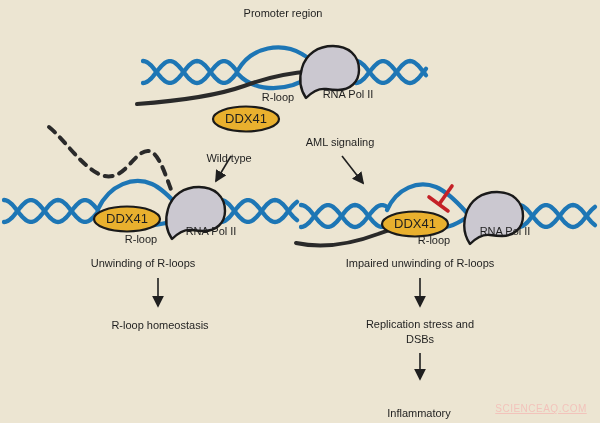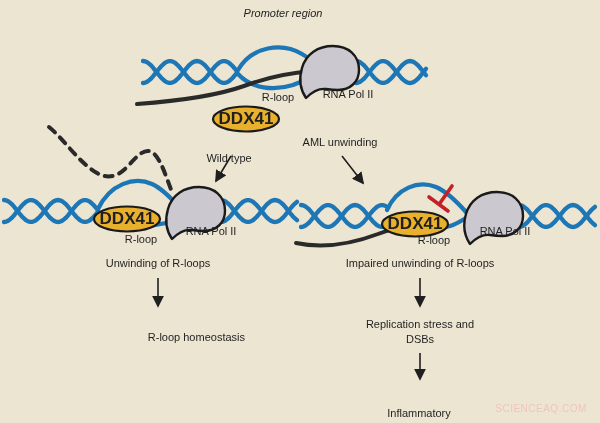--- a/index.html
+++ b/index.html
@@ -11,26 +11,27 @@
   }
   svg{position:absolute;left:0;top:0;}
   .lbl{
     position:absolute;
     font-size:11px;
     line-height:13.5px;
     text-align:center;
     white-space:normal;
     user-select:none;
   }
-  .lbl.bold{font-weight:700;font-size:17px;}
+  .lbl.bold{font-weight:400;font-size:13px;}
   .lbl.two{line-height:15px;}
   .watermark{
     font-size:10px;
     letter-spacing:.5px;
     line-height:12px;
+    text-decoration:underline;
   }
 </style>
 </head>
 <body>
 
 <div class="stage" id="stage" style="background: rgb(236, 229, 210);">
   <svg id="diagram" width="600" height="423" viewBox="0 0 600 423">
 <defs>
   <marker id="ah" viewBox="0 0 10 10" refX="8.5" refY="5" markerWidth="7.5" markerHeight="7.5" orient="auto-start-reverse">
     <path d="M0,0 L10,5 L0,10 Z" fill="#1f1f1f"></path>
@@ -89,32 +90,32 @@
 <g stroke="#c42127" stroke-width="3.6" stroke-linecap="round" fill="none">
   <line x1="452" y1="186" x2="440" y2="203"></line>
   <line x1="429" y1="197" x2="448" y2="211"></line>
 </g>
 <g stroke="#1f1f1f" stroke-width="1.6" fill="none">
   <line x1="420" y1="278" x2="420" y2="306" marker-end="url(#ah)"></line>
   <line x1="420" y1="353" x2="420" y2="379" marker-end="url(#ah)"></line>
 </g>
 </svg>
 
-  <div class="lbl" style="left: 243px; top: 7px; width: 80px; color: rgb(31, 31, 31); font-style: italic;">Promoter region</div>
+  <div class="lbl" style="left: 243px; top: 7px; width: 80px; color: rgb(31, 31, 31);">Promoter region</div>
   <div class="lbl" style="left: 248px; top: 91px; width: 60px; color: rgb(31, 31, 31);">R-loop</div>
   <div class="lbl" style="left: 308px; top: 88px; width: 80px; color: rgb(31, 31, 31);">RNA Pol II</div>
   <div class="lbl bold" style="left: 212px; top: 112px; width: 68px; color: rgb(31, 31, 31);">DDX41</div>
   <div class="lbl" style="left: 189px; top: 152px; width: 80px; color: rgb(31, 31, 31);">Wild type</div>
-  <div class="lbl" style="left: 297px; top: 136px; width: 86px; color: rgb(31, 31, 31);">AML unwinding</div>
+  <div class="lbl" style="left: 297px; top: 136px; width: 86px; color: rgb(31, 31, 31);">AML signaling</div>
 
   <div class="lbl bold" style="left: 93px; top: 212px; width: 68px; color: rgb(31, 31, 31);">DDX41</div>
   <div class="lbl" style="left: 111px; top: 233px; width: 60px; color: rgb(31, 31, 31);">R-loop</div>
   <div class="lbl" style="left: 171px; top: 225px; width: 80px; color: rgb(31, 31, 31);">RNA Pol II</div>
-  <div class="lbl" style="left: 73px; top: 257px; width: 170px; color: rgb(31, 31, 31);">Unwinding of R-loops</div>
-  <div class="lbl" style="left: 75px; top: 331px; width: 170px; color: rgb(31, 31, 31); text-align: right;">R-loop homeostasis</div>
+  <div class="lbl" style="left: 58px; top: 257px; width: 170px; color: rgb(31, 31, 31);">Unwinding of R-loops</div>
+  <div class="lbl" style="left: 75px; top: 319px; width: 170px; color: rgb(31, 31, 31);">R-loop homeostasis</div>
 
   <div class="lbl bold" style="left: 381px; top: 217px; width: 68px; color: rgb(31, 31, 31);">DDX41</div>
   <div class="lbl" style="left: 404px; top: 234px; width: 60px; color: rgb(31, 31, 31);">R-loop</div>
   <div class="lbl" style="left: 465px; top: 225px; width: 80px; color: rgb(31, 31, 31);">RNA Pol II</div>
   <div class="lbl two" style="left: 360px; top: 317px; width: 120px; color: rgb(31, 31, 31);">Replication stress and DSBs</div>
   <div class="lbl" style="left: 325px; top: 257px; width: 190px; color: rgb(31, 31, 31);">Impaired unwinding of R-loops</div>
   <div class="lbl two" style="left: 369px; top: 406px; width: 100px; color: rgb(31, 31, 31);">Inflammatory signaling</div>
 
   <div class="lbl watermark" style="left: 495px; top: 403px; width: 92px; color: rgb(242, 195, 187);">SCIENCEAQ.COM</div>
 </div>

